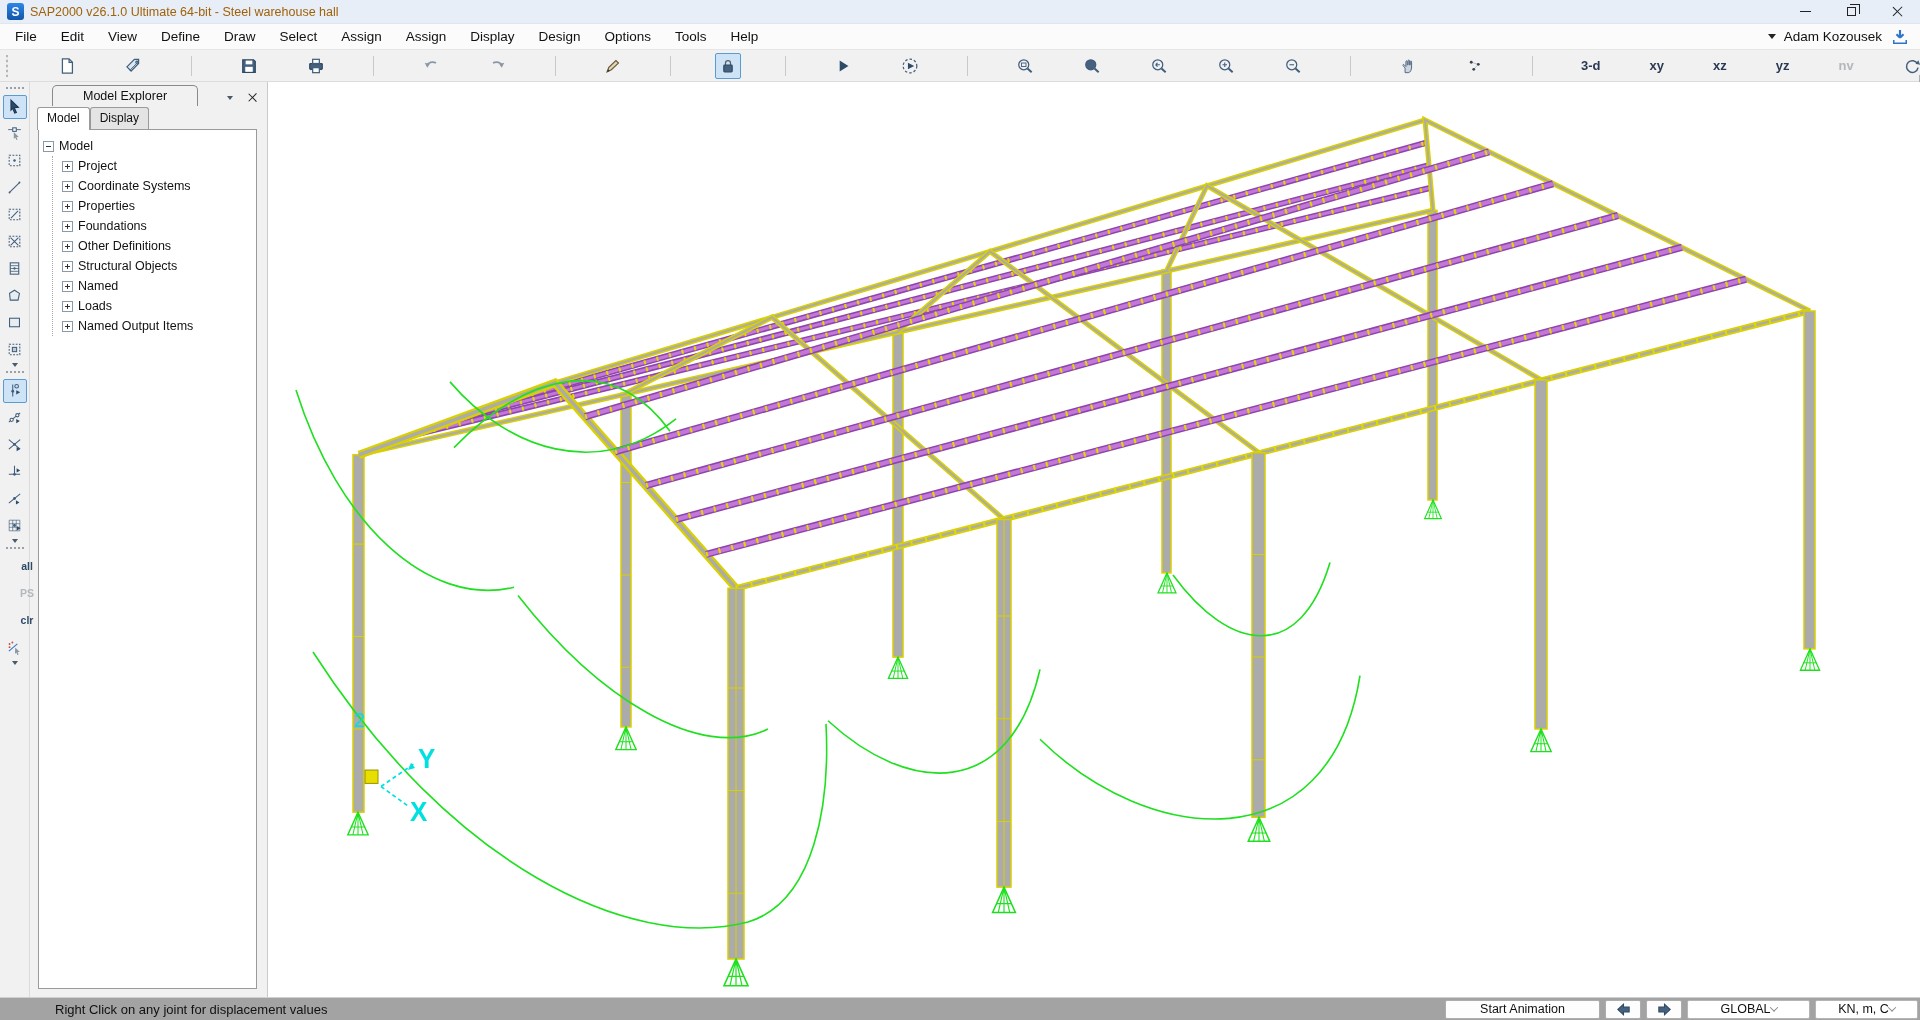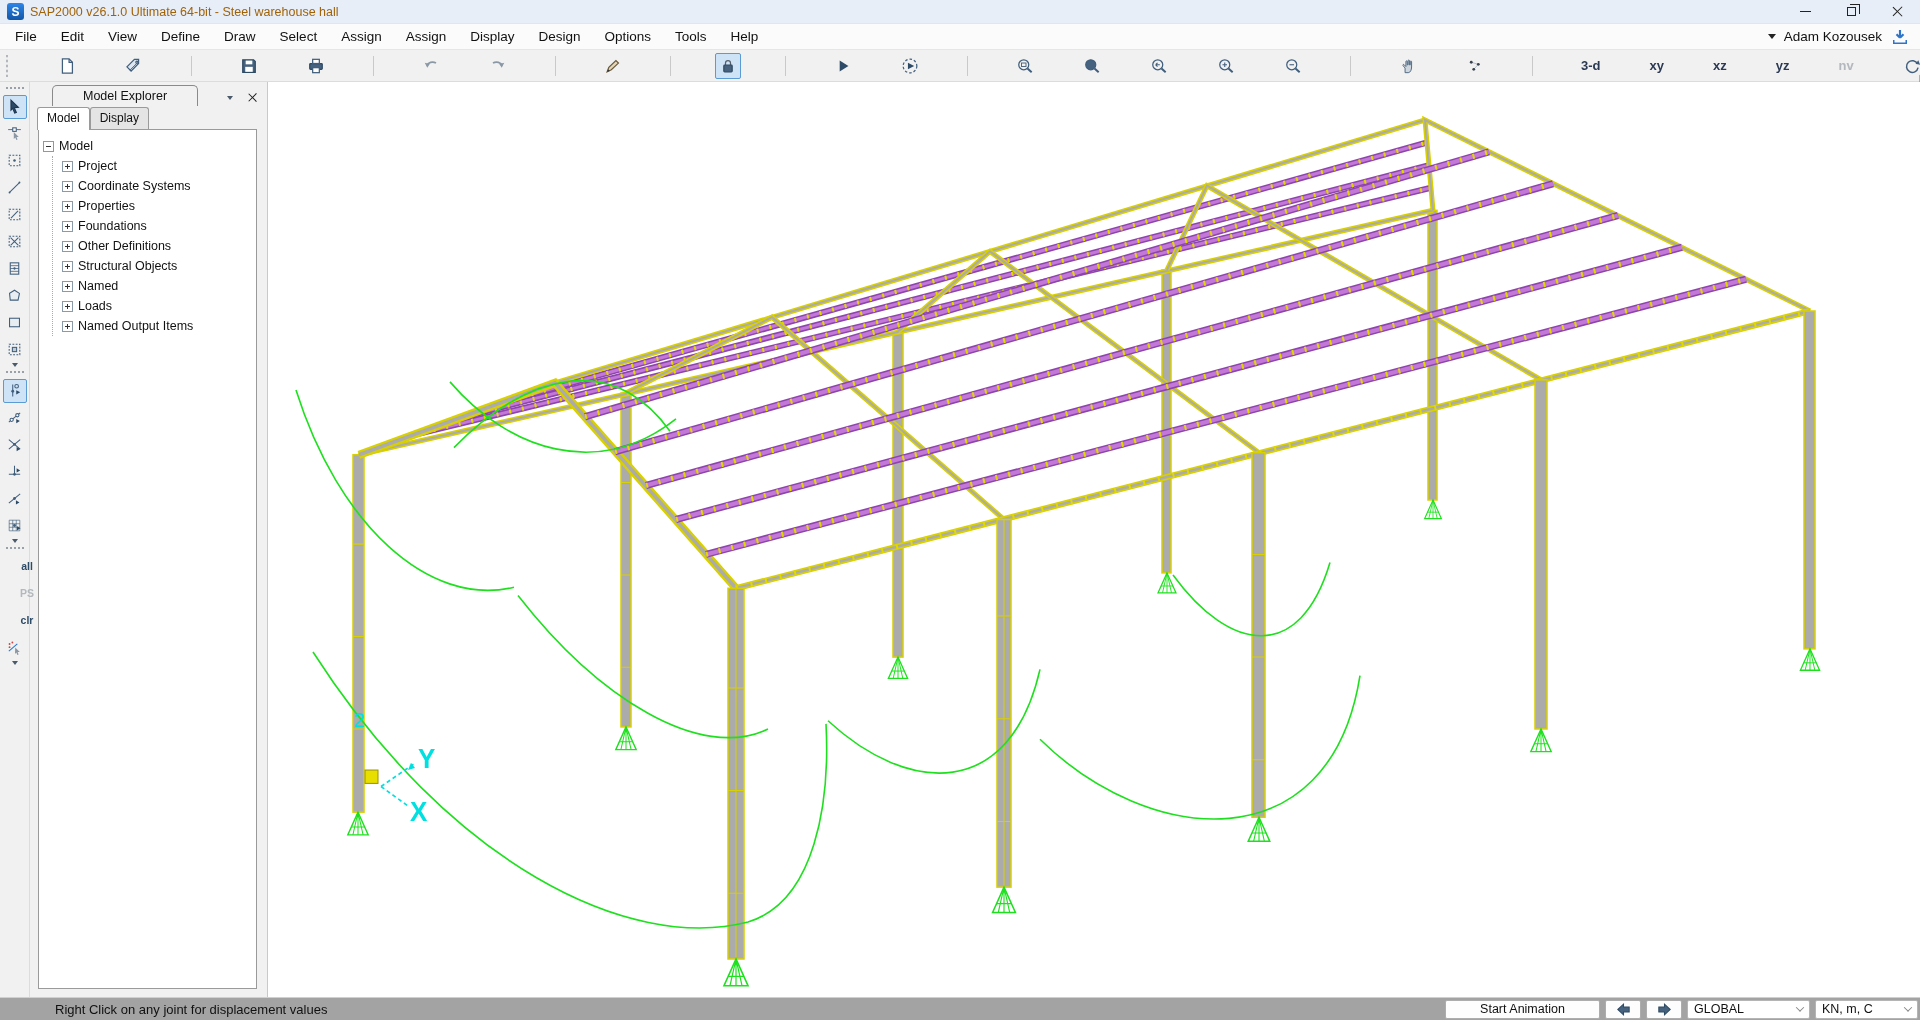--- a/index.html
+++ b/index.html
@@ -81,21 +81,21 @@
   .canvas { flex:1; background:#ffffff; position:relative; }
   .scene { position:absolute; left:0; top:0; width:100%; height:100%; }
 
   
   .statusbar { position:absolute; left:0; top:997px; width:1920px; height:23px; background:#a3a3a3; border-top:1px solid #d0d0d0; display:flex; align-items:center; }
   .statusmsg { font-size:13px; color:#111; margin-left:55px; }
   .statusright { margin-left:auto; display:flex; align-items:center; gap:5px; padding-right:2px; }
   .sbtn { height:19px; background:#fdfdfd; border:1px solid #adadad; border-radius:2px; display:flex; align-items:center; justify-content:center; font-size:12.5px; color:#111; }
   .sbtn.anim { width:155px; }
   .sbtn.arrow { width:36px; }
-  .combo { height:19px; background:#fff; border:1px solid #b5b5b5; border-radius:2px; display:flex; align-items:center; justify-content:space-between; font-size:12.5px; color:#111; padding:0 6px; }
+  .combo { height:19px; background:#fff; border:1px solid #b5b5b5; border-radius:2px; display:flex; align-items:center; justify-content:center; font-size:12.5px; color:#111; padding:0 6px; }
   .combo.csys { width:123px; }
   .combo.units { width:103px; }
   .chev { width:6px; height:6px; border-right:1.4px solid #888; border-bottom:1.4px solid #888; transform:rotate(45deg) translate(-1px,-1px); }
   .hidden-defs { position:absolute; width:0; height:0; overflow:hidden; }
 </style>
 </head>
 <body>
 
 <svg class="hidden-defs" aria-hidden="true">
   <defs>

